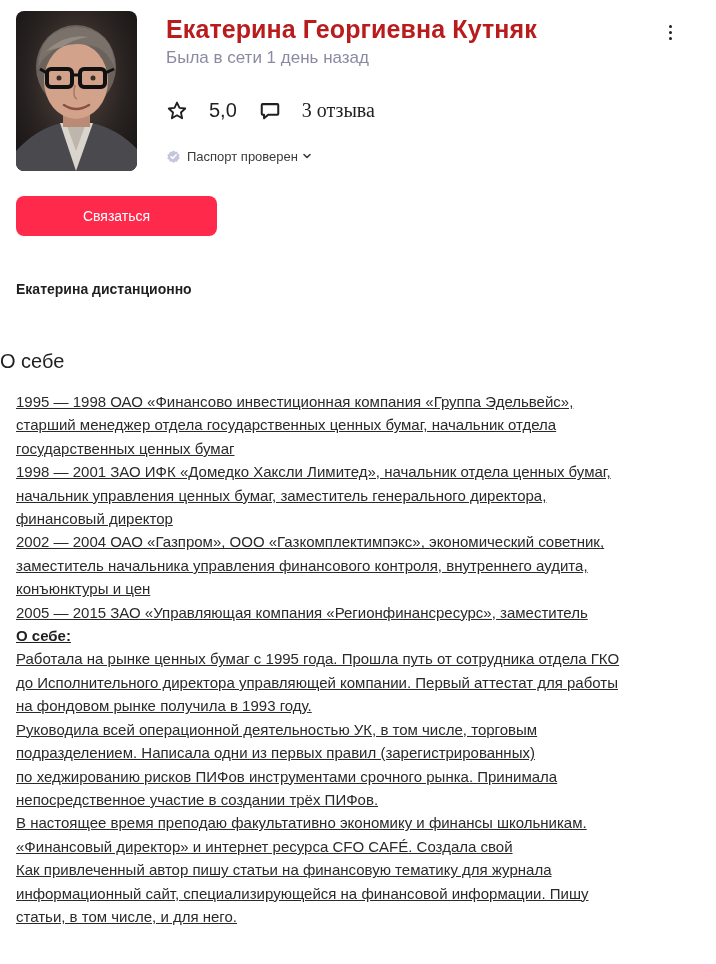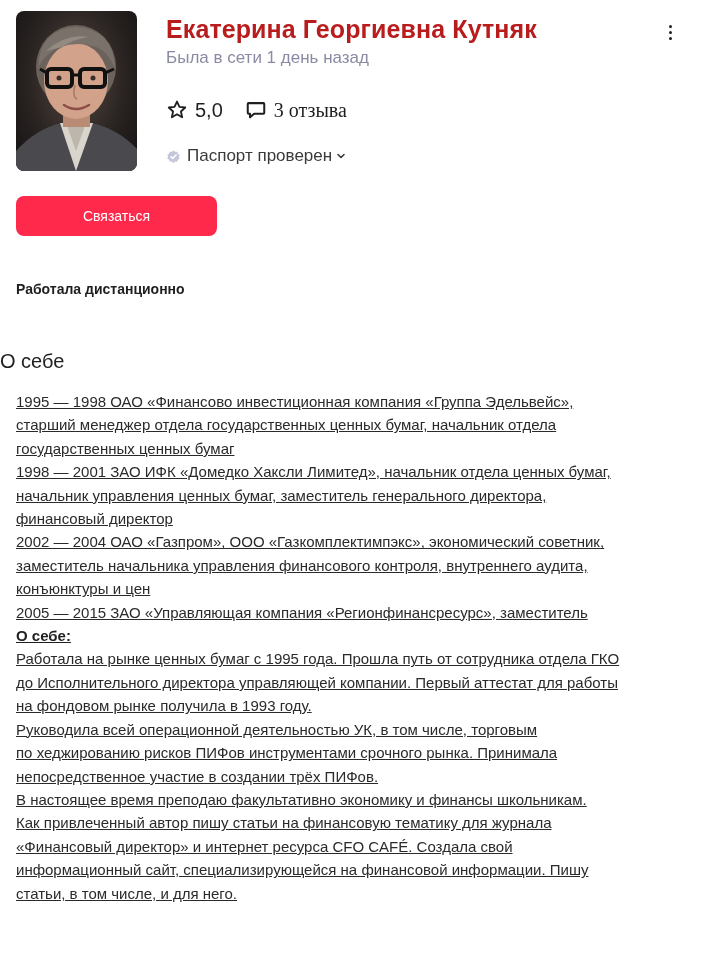--- a/index.html
+++ b/index.html
@@ -26,27 +26,27 @@
       position: absolute; left: 660px; top: 20px; width: 20px; height: 24px;
       display: flex; flex-direction: column; align-items: center; justify-content: center; gap: 3px;
       cursor: pointer;
     }
     .more-btn span { width: 3px; height: 3px; background: #1f1f1f; border-radius: 50%; display: block; }
 
     .stats {
       position: absolute; left: 166px; top: 96px; height: 28px;
       display: flex; align-items: center; font-size: 20px; color: #1f1f1f;
     }
-    .stat { display: flex; align-items: center; gap: 7px; }
+    .stat { display: flex; align-items: flex-end; gap: 21px; }
     .stat + .stat { margin-left: 22px; font-family: Liberation Serif, serif; }
     .stat svg { display: block; }
 
     .passport {
       position: absolute; left: 166px; top: 147px; height: 18px;
-      display: flex; align-items: center; gap: 6px; font-size: 17px; color: #3a3a3a; cursor: pointer;
+      display: flex; align-items: center; gap: 6px; font-size: 13px; color: #3a3a3a; cursor: pointer;
     }
     .passport .chev { margin-left: -2px; }
 
     .contact-btn {
       position: absolute; left: 16px; top: 196px; width: 201px; height: 40px;
       background: #ff2a4b; border-radius: 8px; border: none;
       color: #ffffff; font-size: 14px; font-family: Liberation Sans, sans-serif;
       display: flex; align-items: center; justify-content: center; cursor: pointer;
     }
 
@@ -129,40 +129,41 @@
     <path d="M5.2 8.2 L7.2 10 L10.8 6.2" fill="none" stroke="#ffffff" stroke-width="1.6" stroke-linecap="round" stroke-linejoin="round"></path>
   </svg>
   <span>Паспорт проверен</span>
   <svg class="chev" width="10" height="10" viewBox="0 0 10 10">
     <path d="M2 3.5 L5 6.5 L8 3.5" fill="none" stroke="#3a3a3a" stroke-width="1.6" stroke-linecap="round" stroke-linejoin="round"></path>
   </svg>
 </div>
 
 <button class="contact-btn">Связаться</button>
 
-<div class="work-mode">Работала дистанционно</div>
+<div class="work-mode">Екатерина дистанционно</div>
 
 <h2 class="section-title">О себе</h2>
 
 <div class="about">
   <span class="line">1995 — 1998 ОАО «Финансово инвестиционная компания «Группа Эдельвейс»,</span>
   <span class="line">старший менеджер отдела государственных ценных бумаг, начальник отдела</span>
   <span class="line">государственных ценных бумаг</span>
   <span class="line">1998 — 2001 ЗАО ИФК «Домедко Хаксли Лимитед», начальник отдела ценных бумаг,</span>
   <span class="line">начальник управления ценных бумаг, заместитель генерального директора,</span>
   <span class="line">финансовый директор</span>
   <span class="line">2002 — 2004 ОАО «Газпром», ООО «Газкомплектимпэкс», экономический советник,</span>
   <span class="line">заместитель начальника управления финансового контроля, внутреннего аудита,</span>
   <span class="line">конъюнктуры и цен</span>
   <span class="line">2005 — 2015 ЗАО «Управляющая компания «Регионфинансресурс», заместитель</span>
   <span class="line bold">О себе:</span>
   <span class="line">Работала на рынке ценных бумаг с 1995 года. Прошла путь от сотрудника отдела ГКО</span>
   <span class="line">до Исполнительного директора управляющей компании. Первый аттестат для работы</span>
   <span class="line">на фондовом рынке получила в 1993 году.</span>
   <span class="line">Руководила всей операционной деятельностью УК, в том числе, торговым</span>
+  <span class="line">подразделением. Написала одни из первых правил (зарегистрированных)</span>
   <span class="line">по хеджированию рисков ПИФов инструментами срочного рынка. Принимала</span>
   <span class="line">непосредственное участие в создании трёх ПИФов.</span>
   <span class="line">В настоящее время преподаю факультативно экономику и финансы школьникам.</span>
+  <span class="line">«Финансовый директор» и интернет ресурса CFO CAFÉ. Создала свой</span>
   <span class="line">Как привлеченный автор пишу статьи на финансовую тематику для журнала</span>
-  <span class="line">«Финансовый директор» и интернет ресурса CFO CAFÉ. Создала свой</span>
   <span class="line">информационный сайт, специализирующейся на финансовой информации. Пишу</span>
   <span class="line">статьи, в том числе, и для него.</span>
 </div>
 
 </body></html>

